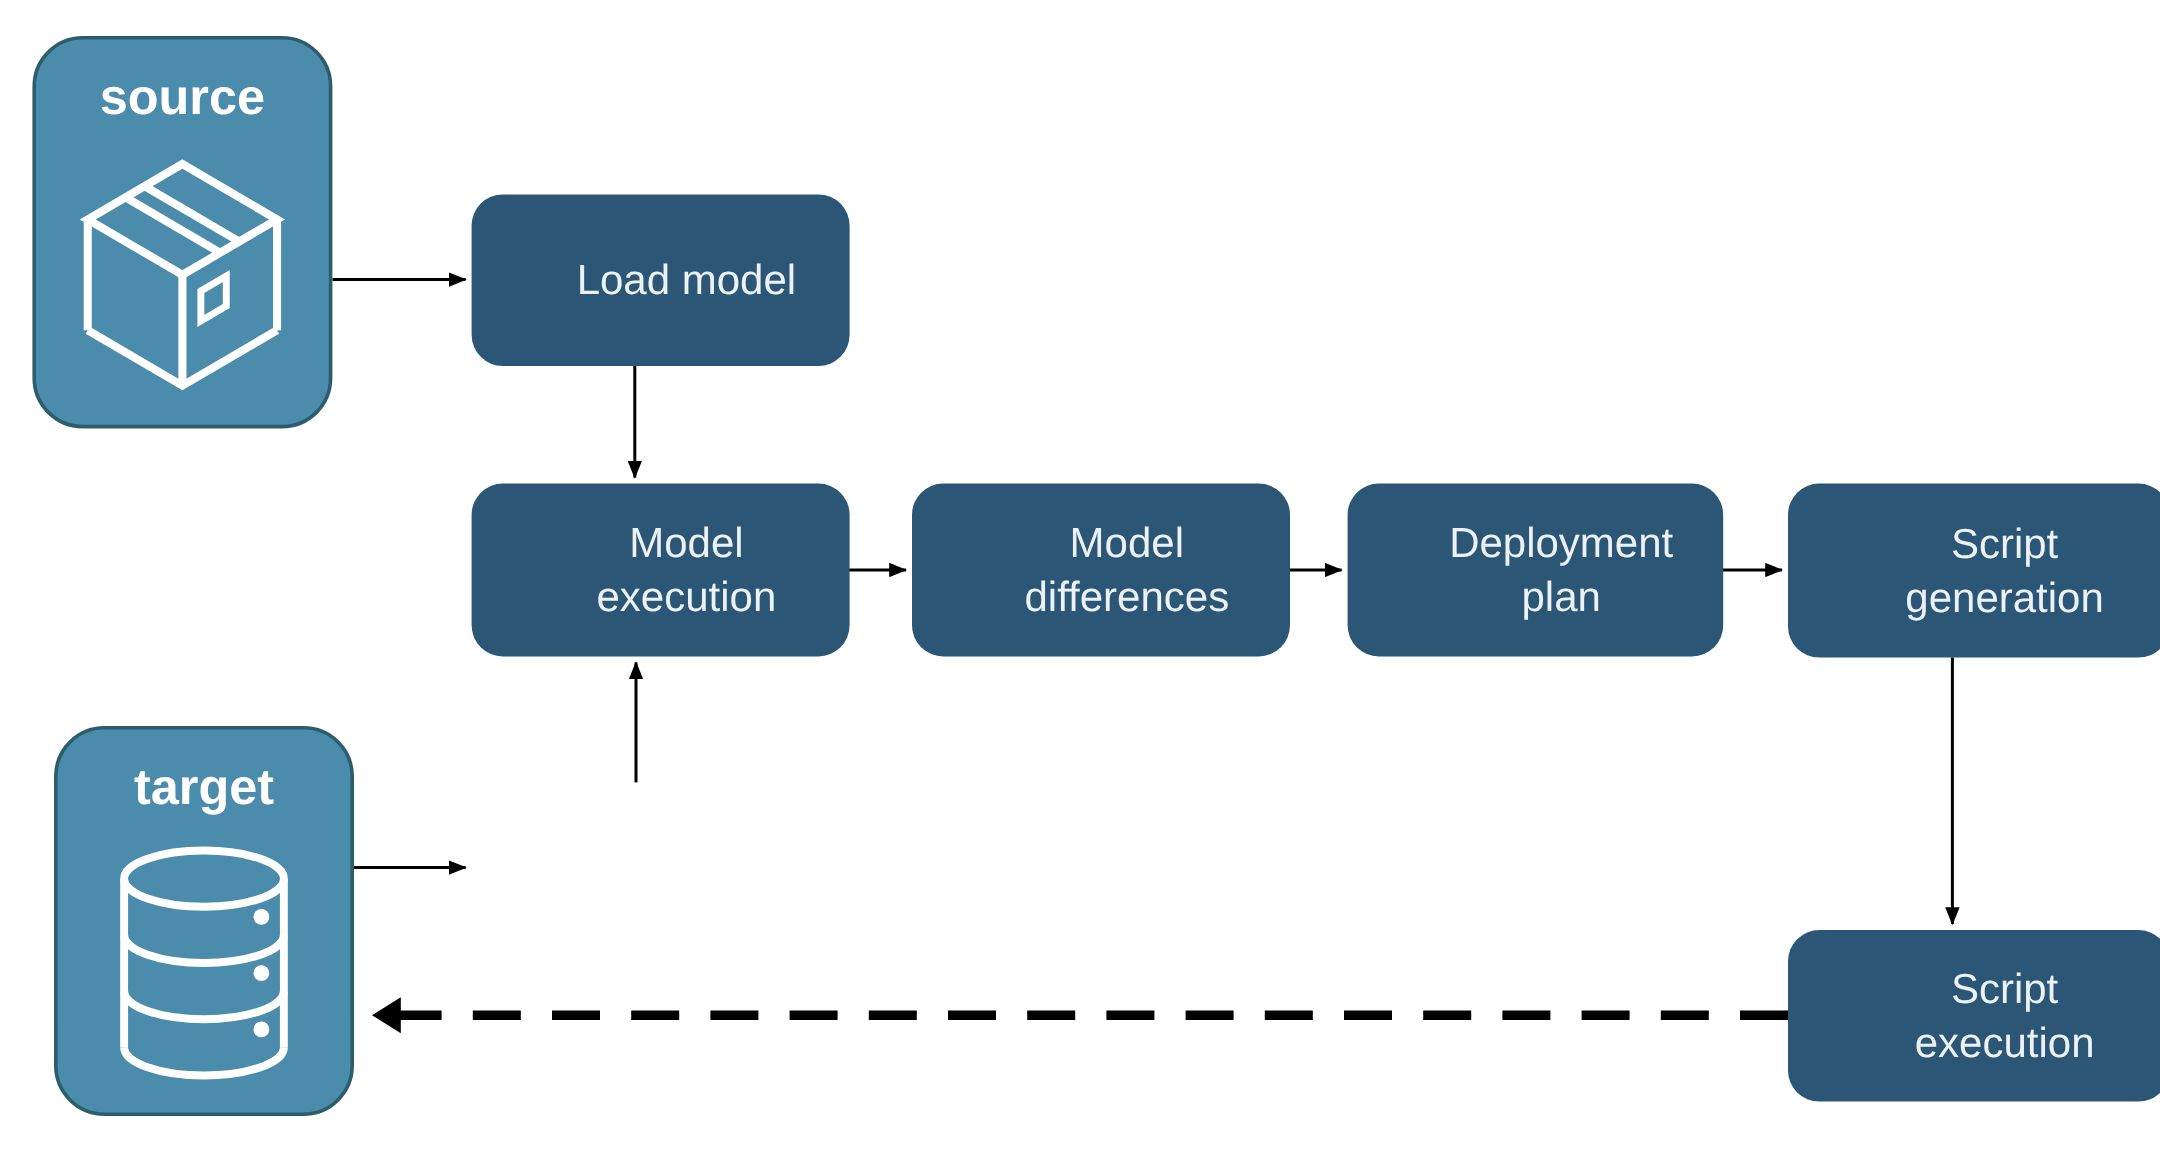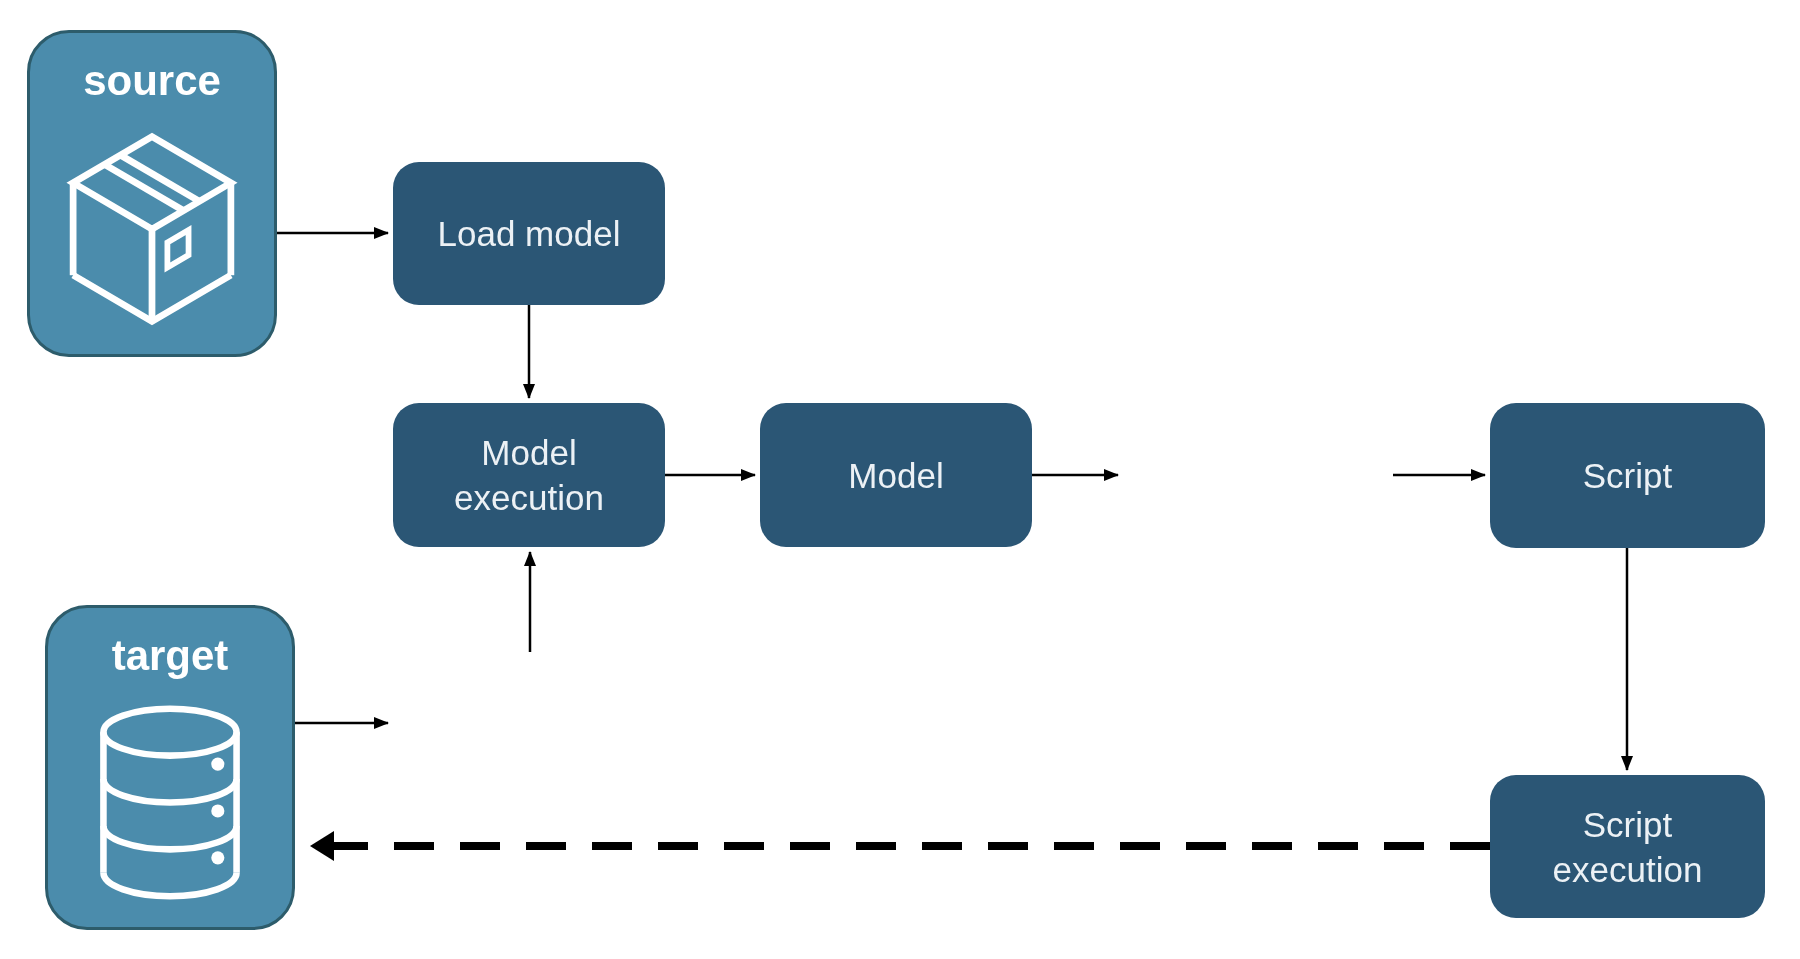--- a/index.html
+++ b/index.html
@@ -35,20 +35,21 @@
     background: #2b5675;
     border-radius: 26px;
     display: flex;
     flex-direction: column;
     align-items: center;
     justify-content: center;
     color: #ecf1f5;
     font-size: 35px;
     line-height: 45px;
     text-align: center;
+    padding-left: 43px;
   }
   .entity {
     position: absolute;
     z-index: 2;
     background: #4b8cac;
     border: 3px solid #2d5c6b;
     border-radius: 42px;
     box-sizing: border-box;
     display: flex;
     flex-direction: column;
@@ -127,25 +128,31 @@
     <span>Load model</span>
   </div>
 
   <div class="step" style="left:393px; top:403px; width:272px; height:144px;">
     <span>Model</span>
     <span>execution</span>
   </div>
 
   <div class="step" style="left:760px; top:403px; width:272px; height:144px;">
     <span>Model</span>
+    <span>differences</span>
   </div>
 
+  <div class="step" style="left:1123px; top:403px; width:270px; height:144px;">
+    <span>Deployment</span>
+    <span>plan</span>
+  </div>
 
   <div class="step" style="left:1490px; top:403px; width:275px; height:145px;">
     <span>Script</span>
+    <span>generation</span>
   </div>
 
 
   <div class="step" style="left:1490px; top:775px; width:275px; height:143px;">
     <span>Script</span>
     <span>execution</span>
   </div>
 
 </div>
 

